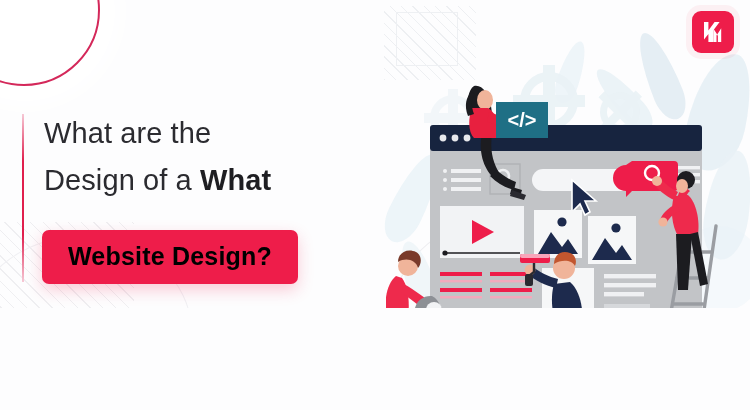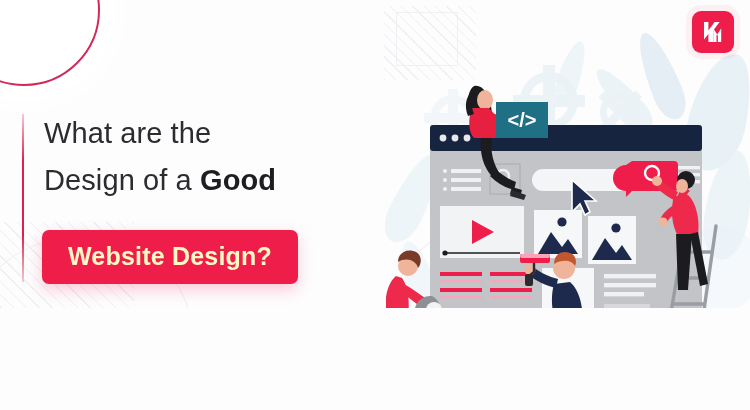--- a/index.html
+++ b/index.html
@@ -70,21 +70,21 @@
   }
 
   
   .accent-line{position:absolute;left:22px;top:114px;width:2px;height:168px;
     background:linear-gradient(180deg,#f6c9d6 0%,#e01f4d 28%,#e01f4d 72%,#f6c9d6 100%);}
   .headline{position:absolute;left:44px;top:110px;width:330px;
     font-size:29px;line-height:47px;color:#2b2b30;font-weight:300;letter-spacing:.1px;}
   .headline .bold{font-weight:700;color:#1e1e22;}
   .badge{
     position:absolute;left:42px;top:230px;
-    background:#ee1d4a;color:#fef9c3;font-size:25px;font-weight:700;
+    background:#ee1d4a;color:#000000;font-size:25px;font-weight:700;
     padding:12px 26px 13px 26px;border-radius:7px;letter-spacing:.2px;
     box-shadow:0 6px 16px rgba(238,29,74,.22);
   }
 
   
   .logo{position:absolute;right:16px;top:11px;width:42px;height:42px;border-radius:9px;
     background:#ee1d4a;display:flex;align-items:center;justify-content:center;
     box-shadow:0 0 0 6px rgba(238,29,74,.06);}
 
   
@@ -127,21 +127,21 @@
   <div class="leaf leafE"></div>
   <div class="leaf leafF"></div>
   <div class="leaf leafG"></div>
   <div class="gear gear3"></div>
   <div class="gear gear1"></div>
   <div class="gear gear2"></div>
 
   <div class="accent-line"></div>
   <div class="headline">
     <div>What are the</div>
-    <div><span>Design of a </span><span class="bold">Good</span></div>
+    <div><span>Design of a </span><span class="bold">What</span></div>
   </div>
 
   <div class="badge">Website Design?</div>
 
   <div class="logo">
     <svg width="26" height="26" viewBox="0 0 26 26">
       <path d="M4 3 H8.4 V11.5 L14.6 3 H19.6 L13 11.8 L13 23 H8.4 V15 L4 20.4 Z" fill="#ffffff"></path>
       <path d="M13.2 23 V9.2 L17.2 15.4 L21.2 9.2 V23 H17.9 V15.6 L17.2 16.8 L16.5 15.6 V23 Z" fill="#ffffff"></path>
     </svg>
   </div>

